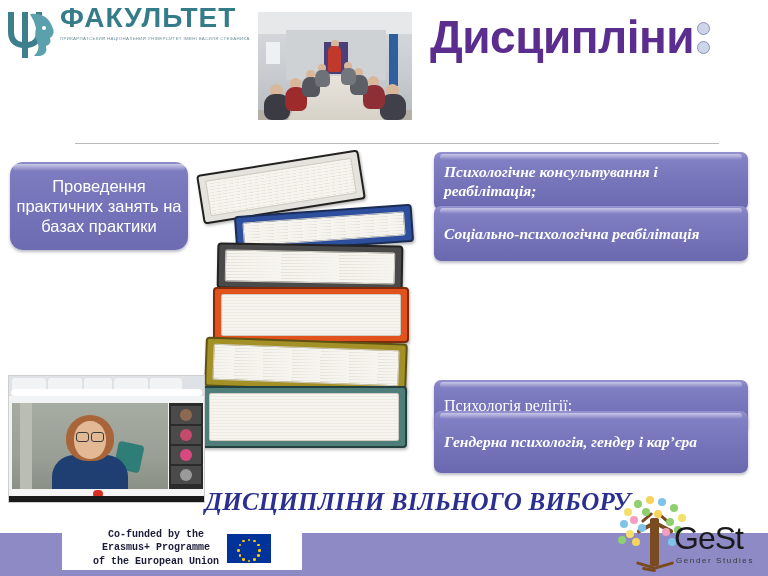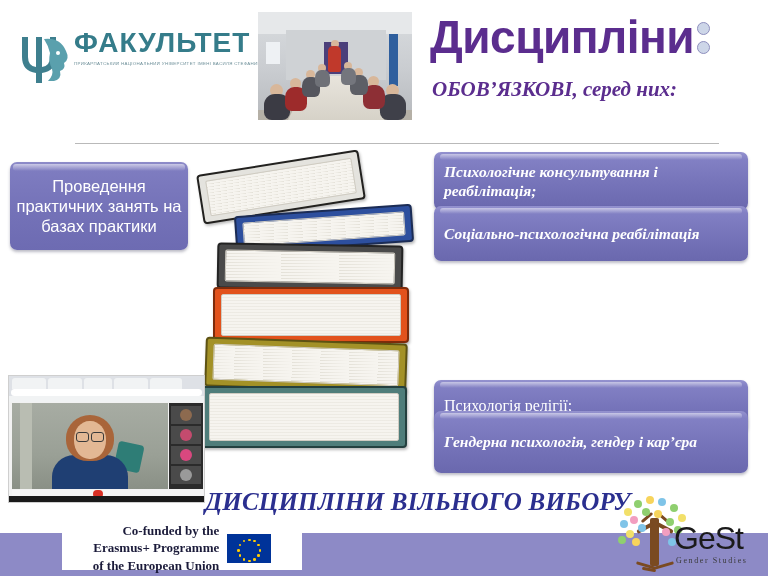--- a/index.html
+++ b/index.html
@@ -6,21 +6,21 @@
   body{
     width:768px;height:576px;
     background:#ffffff;
     font-family:"Liberation Sans", sans-serif;
     overflow:hidden;
     position:relative;
   }
   .slide{position:absolute;inset:0;width:768px;height:576px;background:#fff;overflow:hidden;}
 
   
-  .logo{position:absolute;left:14px;top:4px;width:258px;height:66px;margin-top:25px;}
+  .logo{position:absolute;left:0;top:4px;width:258px;height:66px;}
   .logo-mark{position:absolute;left:0;top:2px;width:62px;height:56px;}
   .logo-txt{position:absolute;left:60px;top:0px;width:200px;}
   .logo-line1,.logo-line2{
     font-family:"Liberation Sans", sans-serif;
     font-weight:bold;letter-spacing:1px;line-height:1;
     color:#3f7f8c;
   }
   .logo-line1{font-size:28px;color:#357c8a;}
   .logo-line2{font-size:28px;color:#5aa0ad;margin-top:1px;}
   .logo-sub{
@@ -69,21 +69,21 @@
     color:#5b2d8e;white-space:nowrap;
   }
 
   
   .divider{position:absolute;left:75px;top:143px;width:644px;height:1px;background:#b9b9b9;}
 
   
   .lbox{
     position:absolute;
     background:linear-gradient(180deg,#8e8cc9 0%,#7e7cc0 10%,#7472b8 55%,#6d6bb2 100%);
-    border-radius:7px;
+    border-radius:13px;
     box-shadow:0 2px 3px rgba(60,60,90,.35);
     color:#ffffff;
     font-family:"Liberation Sans", sans-serif;
     font-size:16.5px;line-height:1.23;text-align:center;
     display:flex;align-items:center;justify-content:center;
     padding:4px 6px;box-sizing:border-box;
   }
   .lbox::before{
     content:"";position:absolute;left:3px;right:3px;top:2px;height:7px;
     background:linear-gradient(180deg,rgba(255,255,255,.55),rgba(255,255,255,0));
@@ -149,39 +149,39 @@
     position:absolute;left:205px;top:488px;width:470px;
     font-family:"Liberation Serif", serif;
     font-style:italic;font-weight:bold;font-size:25px;
     color:#2b2f8f;white-space:nowrap;letter-spacing:.2px;
   }
 
   
   .footer-band{position:absolute;left:0;top:533px;width:768px;height:43px;background:#8d8ac6;}
   .eu-card{position:absolute;left:62px;top:526px;width:240px;height:44px;background:#ffffff;display:flex;align-items:center;justify-content:center;gap:8px;}
   .eu-text{
-    font-family:Liberation Serif, serif;font-size:13px;line-height:1.32;
-    color:#1b1b3a;text-align:right;font-weight:bold;
+    font-family:Liberation Mono, monospace;font-size:10px;line-height:1.32;
+    color:#1b1b3a;text-align:center;font-weight:bold;
   }
   .eu-flag{width:44px;height:29px;background:#003399;position:relative;}
   .eu-star{position:absolute;width:2.6px;height:2.6px;background:#ffcc00;border-radius:50%;}
 
   .gest{position:absolute;left:612px;top:492px;width:150px;height:84px;}
   .tree-trunk{position:absolute;left:38px;top:26px;width:9px;height:48px;background:#7a4a21;border-radius:2px;}
   .tree-branch{position:absolute;background:#7a4a21;border-radius:2px;}
   .leaf{position:absolute;width:8px;height:8px;border-radius:50%;}
   .root{position:absolute;background:#7a4a21;height:3px;border-radius:2px;}
   .gest-word{
     position:absolute;left:62px;top:28px;
     font-family:"Liberation Sans", sans-serif;font-size:32px;font-weight:normal;color:#1a1a1a;
     letter-spacing:-1px;
   }
   .gest-sub{
     position:absolute;left:64px;top:64px;
-    font-family:Liberation Serif, serif;font-size:8px;letter-spacing:1.6px;color:#3a3a3a;
+    font-family:Liberation Sans, sans-serif;font-size:8px;letter-spacing:1.6px;color:#3a3a3a;
   }
 </style>
 </head>
 <body>
 
 <div class="slide">
 
   <div class="logo">
     <div class="logo-mark">
       <svg width="62" height="56" viewBox="0 0 62 56">
@@ -221,21 +221,20 @@
     <div class="pc-p" style="left:122px;top:82px;width:26px;height:26px;background:#3f4049;"></div>
     <div class="pc-head" style="left:110px;top:64px;width:11px;height:11px;"></div>
     <div class="pc-p" style="left:105px;top:73px;width:22px;height:24px;background:#8d2f35;"></div>
     <div class="pc-head" style="left:96px;top:56px;width:9px;height:9px;"></div>
     <div class="pc-p" style="left:92px;top:63px;width:18px;height:20px;background:#5d5f66;"></div>
     <div class="pc-head" style="left:86px;top:50px;width:8px;height:8px;"></div>
     <div class="pc-p" style="left:83px;top:56px;width:15px;height:17px;background:#74767d;"></div>
   </div>
 
   <div class="title"><span>Дисципліни</span><span class="title-colon"><i></i><i></i></span></div>
-  <div class="subtitle">ОБОВ’ЯЗКОВІ, серед них:</div>
 
   <div class="divider"></div>
 
   <div class="lbox lbox-1">Проведення практичних занять на базах практики</div>
 
   <div class="books">
 
     <div class="bk" style="left:4px;top:2px;width:160px;height:46px;background:#e4e3de;border:2px solid #22211f;transform:rotate(-9deg);">
       <div class="pages"></div>
     </div>

